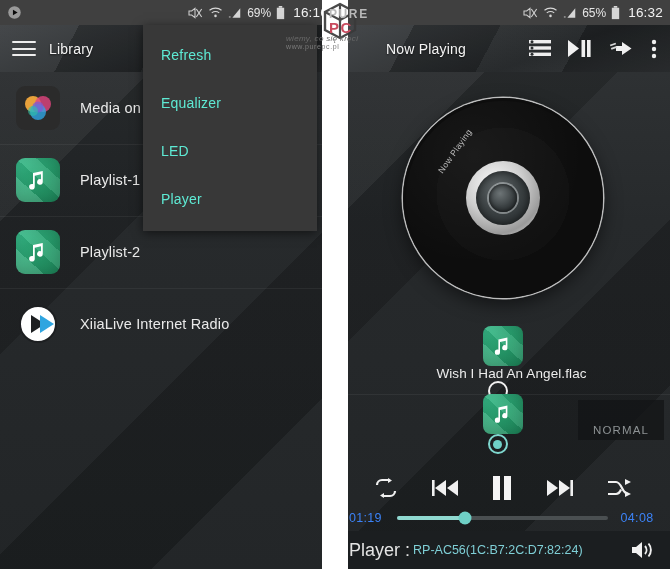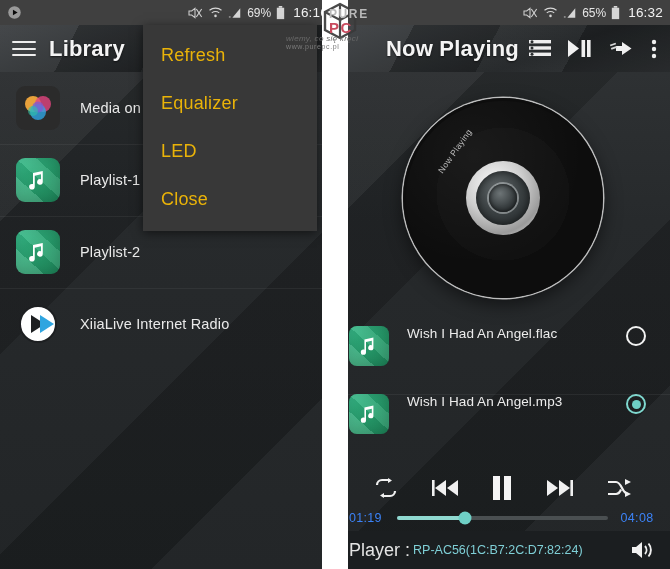--- a/index.html
+++ b/index.html
@@ -25,21 +25,21 @@
   
   .appbar { position:relative; height:47px; display:flex; align-items:center;
     padding:0 9px; color:#fff; z-index:4;
     background:linear-gradient(160deg,#3a3d40 0%,#2b2e30 38%,#212426 62%,#303335 100%); }
   .appbar::before { content:""; position:absolute; inset:0;
     background:
       linear-gradient(118deg, rgba(255,255,255,.055) 0 22%, rgba(0,0,0,.12) 22% 46%,
                       rgba(255,255,255,.03) 46% 70%, rgba(0,0,0,.16) 70% 100%);
     pointer-events:none; }
   .appbar > * { position:relative; z-index:1; }
-  .appbar-title { font-size:22px; font-weight:700; letter-spacing:.2px; color:#f4f4f4;
+  .appbar-title { font-size:14px; font-weight:400; letter-spacing:.2px; color:#f4f4f4;
     text-shadow:0 1px 2px rgba(0,0,0,.6); }
 
   .hamb { width:30px; height:30px; display:flex; flex-direction:column; justify-content:center;
     gap:4.5px; padding:0 3px; cursor:pointer; margin-right:10px; }
   .hamb i { display:block; height:2px; background:#eee; border-radius:1px; }
 
   .appbar-actions { margin-left:auto; display:flex; align-items:center; gap:17px; padding-right:4px; }
   .act { cursor:pointer; display:flex; align-items:center; justify-content:center; }
 
   
@@ -68,21 +68,21 @@
   .ico-pl::after { content:""; position:absolute; inset:0;
     background:linear-gradient(42deg, rgba(255,255,255,.13) 0 30%, rgba(0,0,0,.08) 30% 52%,
       rgba(255,255,255,.09) 52% 74%, rgba(0,0,0,.07) 74% 100%); }
   .ico-pl svg { position:relative; z-index:2; }
   .ico-radio { background:transparent; }
 
   
   .menu { position:absolute; left:143px; top:25px; width:174px; background:#383838;
     z-index:9; box-shadow:0 2px 10px rgba(0,0,0,.55); padding:6px 0 8px; }
   .menu-item { height:48px; display:flex; align-items:center; padding:0 18px;
-    font-size:18px; color:#eab308; cursor:pointer; letter-spacing:.2px; }
+    font-size:14px; color:#5eead4; cursor:pointer; letter-spacing:.2px; }
 
   
   .wm { position:absolute; z-index:20; pointer-events:none; }
   .wm-cube { left:322px; top:2px; width:36px; height:40px; opacity:.92; }
   .wm-pure { left:289px; top:5px; }
   .wm-text { position:absolute; left:286px; top:34px; font-size:8px; color:#6a6a6a;
     font-style:italic; letter-spacing:.3px; white-space:nowrap; z-index:20; }
   .wm-text2 { position:absolute; left:286px; top:43px; font-size:7px; color:#7b7b7b;
     letter-spacing:.6px; white-space:nowrap; z-index:20; }
   .wm-white { position:absolute; left:322px; top:0; width:26px; height:569px;
@@ -105,22 +105,22 @@
     width:54px; height:54px; border-radius:50%;
     background:radial-gradient(circle at 40% 34%, #5e6466 0%, #3b4143 48%, #23282a 100%);
     box-shadow:inset 0 0 8px rgba(0,0,0,.6); }
   .hub3 { position:absolute; left:50%; top:50%; transform:translate(-50%,-50%);
     width:28px; height:28px; border-radius:50%;
     background:radial-gradient(circle at 40% 34%, #6d7476 0%, #3a4042 55%, #1d2123 100%);
     box-shadow:inset 0 0 5px rgba(0,0,0,.7), 0 0 0 2px rgba(190,195,197,.55); }
 
   
   .tracks { position:absolute; left:0; right:0; top:326px; height:136px; z-index:2; }
-  .trow { position:relative; height:68px; display:flex; padding:0 14px;
-    cursor:pointer; }
+  .trow { position:relative; height:68px; display:flex; align-items:center; padding:0 14px;
+    cursor:pointer;flex-direction:column; }
   .trow + .trow::before { content:""; position:absolute; left:0; right:0; top:0; height:1px;
     background:rgba(255,255,255,.06); }
   .trow .ico-sq { width:40px; height:40px; border-radius:8px; }
   .tname { font-size:13.5px; color:#ececec; margin-left:18px; letter-spacing:.1px; flex:1; }
   .radio { width:20px; height:20px; border-radius:50%; border:2.4px solid #f2f2f2;
     flex:0 0 auto; margin-right:10px; }
   .radio.on { border-color:#7fd8cf; display:flex; align-items:center; justify-content:center; }
   .radio.on::after { content:""; width:9px; height:9px; border-radius:50%; background:#6fd0c6; }
 
   .toast { position:absolute; right:6px; top:74px; width:86px; height:40px;
@@ -249,21 +249,21 @@
           </svg>
         </div>
         <div class="row-label">XiiaLive Internet Radio</div>
       </div>
     </div>
 
     <div class="menu">
       <div class="menu-item">Refresh</div>
       <div class="menu-item">Equalizer</div>
       <div class="menu-item">LED</div>
-      <div class="menu-item">Close</div>
+      <div class="menu-item">Player</div>
     </div>
 
   </div>
 
   <div class="phone right">
 
     <div class="statusbar">
       <div class="sb-left"></div>
       <div class="sb-right">
         <span class="ic">
@@ -355,22 +355,24 @@
         </div>
         <div class="tname">Wish I Had An Angel.flac</div>
         <div class="radio"></div>
       </div>
       <div class="trow">
         <div class="ico-sq ico-pl">
           <svg width="24" height="24" viewBox="0 0 24 24">
               <path d="M9 18.2a2.6 2.6 0 11-2.6-2.6c.36 0 .7.07 1 .2V5.6l9-2v10.1a2.6 2.6 0 11-1.6-2.4V6.7l-5.8 1.3z" fill="#fff"></path>
             </svg>
         </div>
-        <div class="tname">Wish I Had An Angel.mp3</div>
         <div class="radio on"></div>
+      </div>
+      <div class="toast">
+        <span>NORMAL</span>
       </div>
     </div>
 
     <div class="controls">
       <span class="cbtn">
         <svg width="26" height="22" viewBox="0 0 26 22" fill="none" stroke="#f0f0f0" stroke-width="2.2">
           <path d="M4 8a5 5 0 015-5h8"></path>
             <path d="M22 14a5 5 0 01-5 5H9"></path>
           <path d="M15 1 L19 3.5 L15 6" fill="#f0f0f0" stroke="none"></path>
           <path d="M11 16 L7 18.5 L11 21" fill="#f0f0f0" stroke="none"></path>

